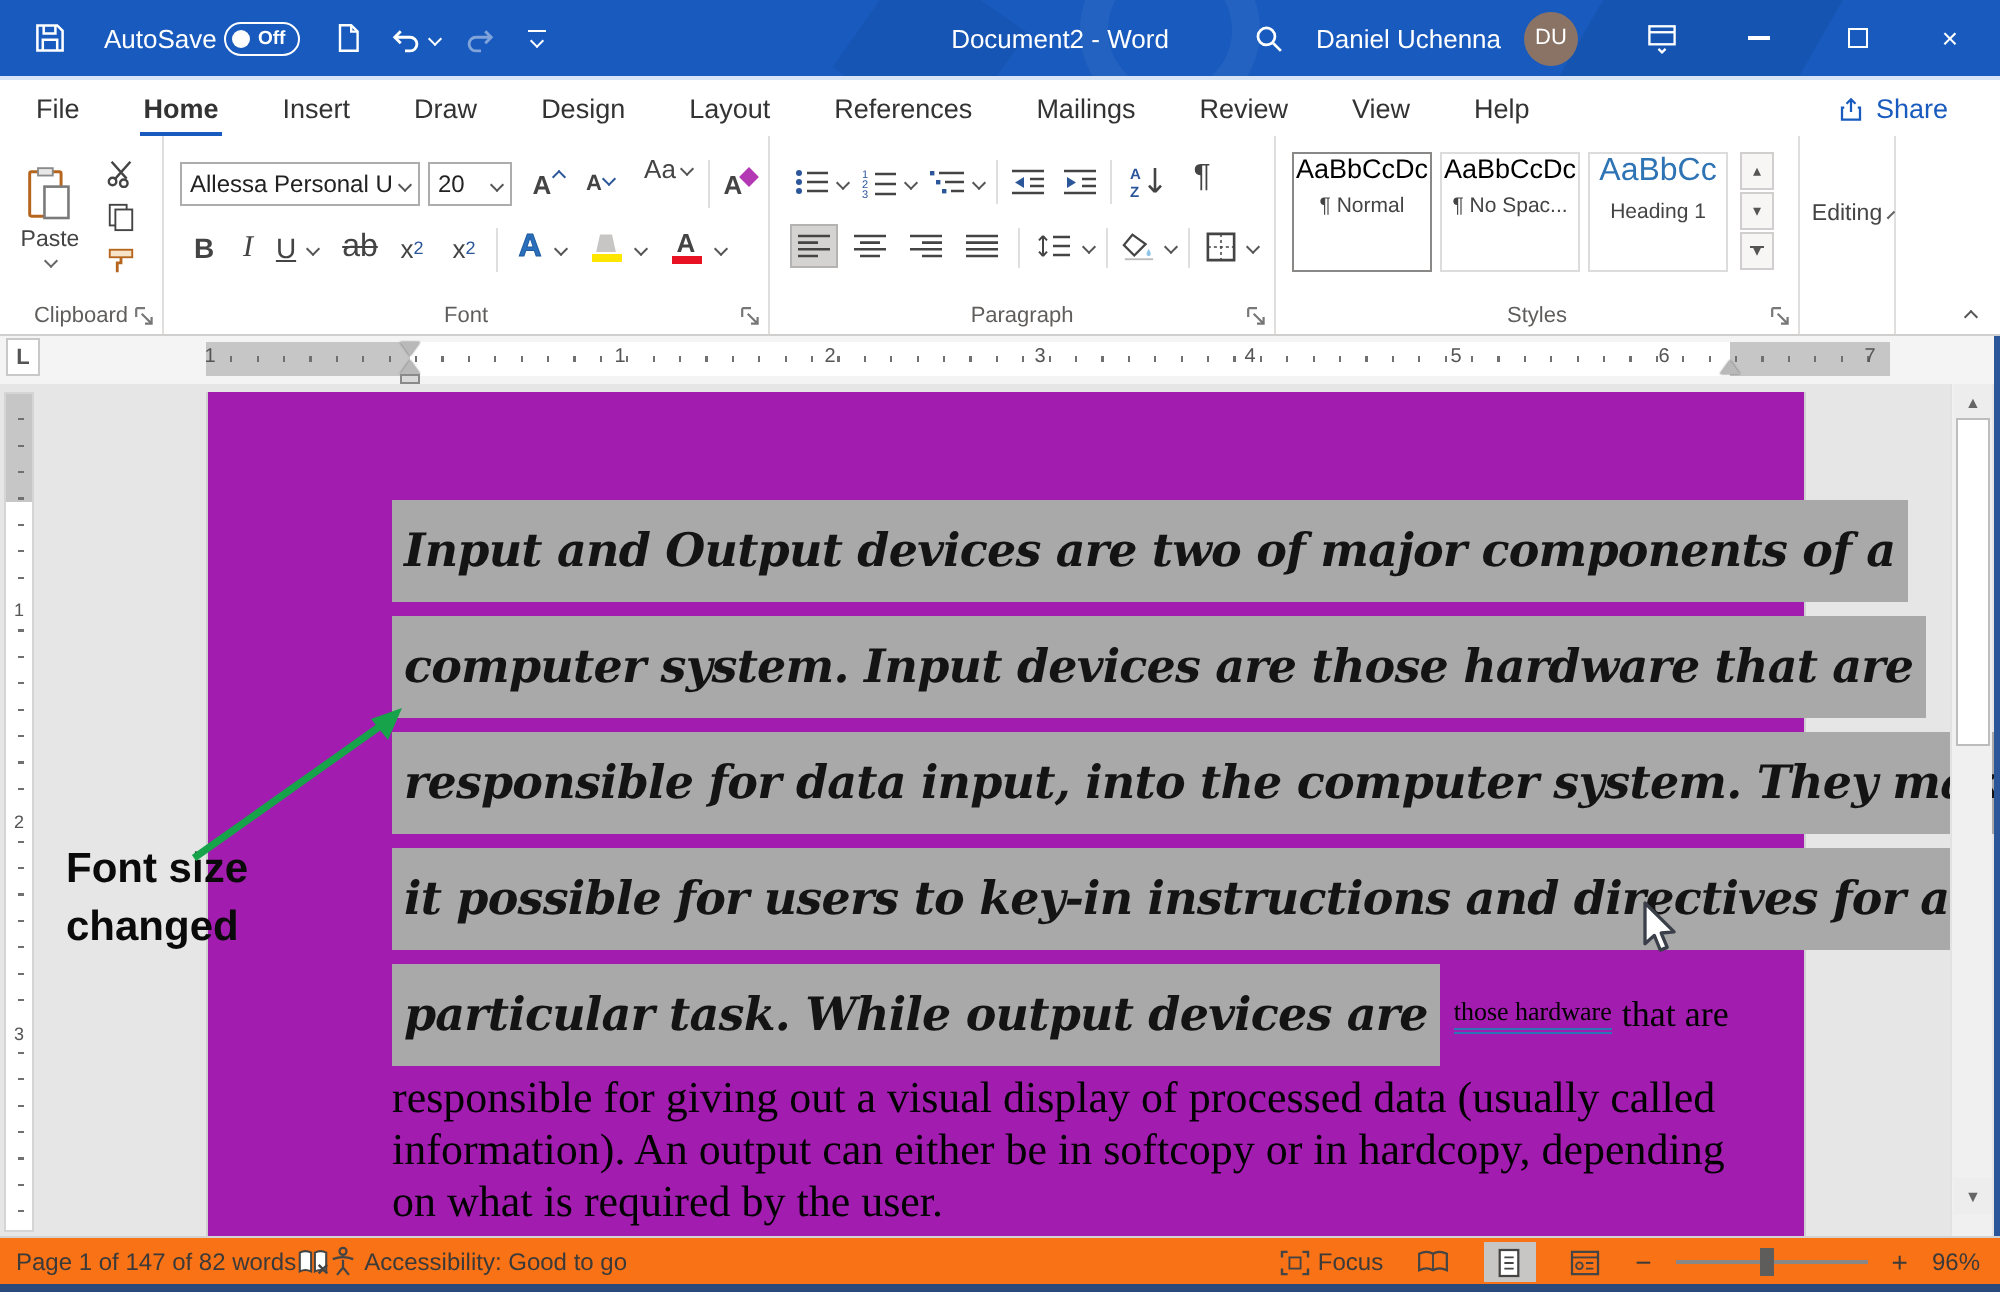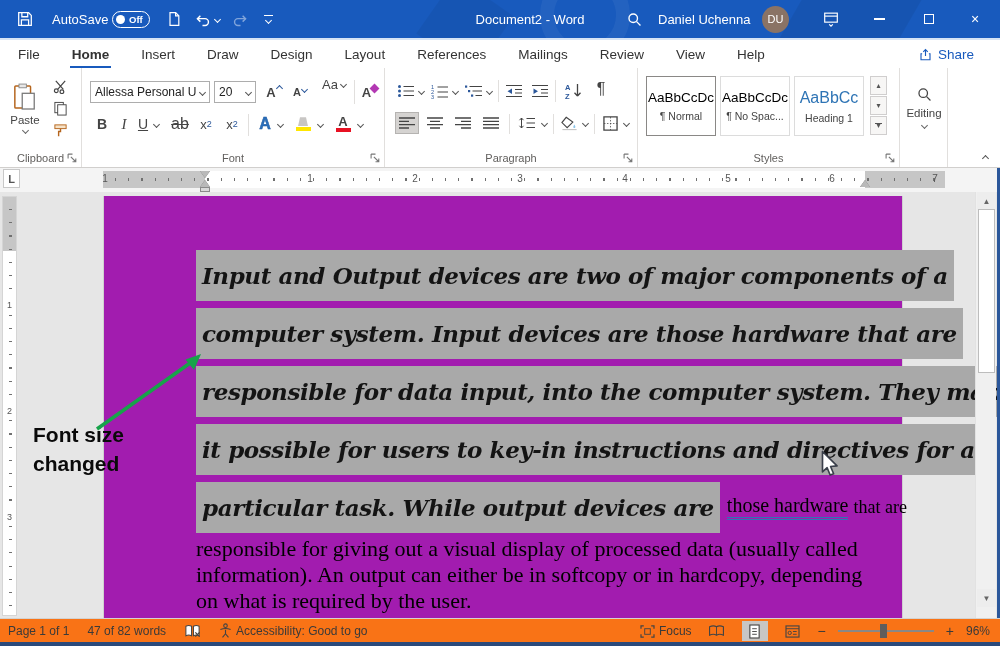--- a/index.html
+++ b/index.html
@@ -47,21 +47,21 @@
   .subsup { font-size:13px; }
   .subsup sub, .subsup sup { font-size:9px; color:#2b579a; }
   .fx-a { color:#2a6fbb; font-weight:bold; font-size:16px; -webkit-text-stroke:.5px #1e5aa0; }
   .color-a { font-size:13px; font-weight:bold; display:flex; flex-direction:column; align-items:center; line-height:12px; }
   .color-bar { width:15px; height:3.5px; background:#e81123; }
   .hl-bar { width:15px; height:3.5px; background:#ffe600; }
   .pen { width:10px; height:9px; background:#c8c6c4; clip-path:polygon(20% 0,80% 0,100% 100%,0 100%); }
   .vsep { position:absolute; width:1px; background:#e1dfdd; }
   .sel-box { background:#d5d3d1; border:1px solid #b5b3b1; }
   
-  .stylecard { position:absolute; top:8px; width:70px; height:60px; border:1px solid #dcdcdc; background:#fff; display:flex; flex-direction:column; align-items:center; justify-content:center; gap:5px; }
+  .stylecard { position:absolute; top:8px; width:70px; height:60px; border:1px solid #dcdcdc; background:#fff; display:flex; flex-direction:column; align-items:center; gap:5px; }
   .stylecard.selected { border:1.5px solid #8a8886; box-shadow:inset 0 0 0 2px #fff; }
   .st-preview { font-size:13.5px; color:#000; white-space:nowrap; }
   .st-preview.h1 { color:#2e74b5; font-size:16px; }
   .st-name { font-size:10.5px; color:#444; white-space:nowrap; }
   .st-scroll { position:absolute; width:17px; height:19px; border:1px solid #d0cece; background:#f7f6f5; color:#555; font-size:8px; display:flex; align-items:center; justify-content:center; }
   .collapse-chv { position:absolute; right:12px; bottom:6px; color:#555; }
   
   .rulerrow { position:absolute; left:0; top:168px; width:1000px; height:24px; background:#f4f4f4; }
   .tabsel { position:absolute; left:3px; top:1px; width:17px; height:19px; background:#fff; border:1px solid #c8c8c8; font-size:11px; font-weight:bold; color:#555; display:flex; align-items:center; justify-content:center; }
   .hruler { position:absolute; left:103px; top:3px; width:842px; height:17px; background:#c6c6c6; }
@@ -76,34 +76,34 @@
   .docarea { position:absolute; left:0; top:192px; width:1000px; height:426px; background:#e6e6e6; overflow:hidden; }
   .vruler { position:absolute; left:2px; top:4px; width:15px; height:420px; background:#fff; border:1px solid #d5d5d5; }
   .vruler .gtop { position:absolute; left:0; top:0; width:100%; height:54px; background:#c6c6c6; }
   .vruler .vticks { position:absolute; left:6px; top:0; bottom:0; width:3px; background:repeating-linear-gradient(to bottom, transparent 0 12.1px, #707070 12.1px 13.2px); }
   .vnum { position:absolute; left:0; width:100%; text-align:center; font-size:9px; color:#555; background:#fff; }
   .page { position:absolute; left:103px; top:4px; width:800px; height:422px; background:#a21caf; border-left:1px solid #d0d0d0; border-right:1px solid #d0d0d0; }
   .textcol { position:absolute; left:92px; top:50px; width:700px; }
   .s-line { height:58px; display:flex; align-items:center; white-space:nowrap; }
   .script { font-family:"DejaVu Serif", serif; font-style:italic; font-weight:700; font-size:23px; letter-spacing:-0.4px; color:#141414; }
   .sel { background:#a9a9a9; padding:12px 6px 12px 6px; }
-  .link { font-family:"Liberation Serif", serif; font-size:20px; color:#000; border-bottom:3px double #2e75b6; margin-left:7px; }
+  .link { font-family:"Liberation Serif", serif; font-size:13px; color:#000; border-bottom:3px double #2e75b6; margin-left:7px; }
   .after { font-family:"Liberation Serif", serif; font-size:18px; color:#000; margin-left:5px; }
   .n-line { font-family:"Liberation Serif", serif; font-size:22px; line-height:26px; color:#000; white-space:nowrap; }
   .annotation { position:absolute; left:33px; top:228px; font-size:21px; font-weight:bold; color:#0a0a0a; line-height:29px; }
   .ann-svg { position:absolute; left:0; top:0; pointer-events:none; }
   .cursor-svg { position:absolute; left:818px; top:258px; }
   
   .vscroll { position:absolute; left:975px; top:0; width:21px; height:426px; background:#f0f0f0; border-left:1px solid #e2e2e2; }
   .vs-btn { position:absolute; left:1px; width:19px; height:18px; color:#666; font-size:8px; display:flex; align-items:center; justify-content:center; background:#ededed; }
   .vs-thumb { position:absolute; left:2px; top:17px; width:17px; height:164px; background:#fff; border:1px solid #bdbdbd; }
   .rstrip { position:absolute; left:997px; top:168px; width:3px; height:474px; background:#2b579a; }
   
   .statusbar { position:absolute; left:0; top:618px; width:1000px; height:24px; background:#f97316; border-top:1px solid #d4d2d0; display:flex; align-items:center; font-size:12px; color:#3b3a39; }
-  .sb-item { display:flex; align-items:center; gap:4px; margin-left:18px; }
+  .sb-item { display:flex; align-items:center; gap:4px; }
   .sb-item:first-child { margin-left:8px; }
   .sb-right { position:absolute; right:10px; top:0; height:24px; display:flex; align-items:center; gap:12px; }
   .viewbtn { display:flex; align-items:center; justify-content:center; width:26px; height:20px; }
   .viewbtn.selected { background:#c8c6c4; }
   .zoom-track { position:relative; width:96px; height:2px; background:#8a8886; }
   .zoom-thumb { position:absolute; left:42px; top:-6px; width:7px; height:14px; background:#5f5d5b; }
   .zoomsign { font-size:14px; color:#3b3a39; }
   .bottomstrip { position:absolute; left:0; top:642px; width:1000px; height:4px; background:#2a4a7b; }
   svg { display:block; }
 </style>
@@ -448,21 +448,21 @@
       <div class="st-scroll" style="left:232px; top:48px; flex-direction:column; line-height:4px;"><span style="width:7px;height:1px;background:#555;"></span>▾</div>
       <div class="glabel">Styles</div>
       <div class="dlg">
           <svg width="11" height="11" viewBox="0 0 10 10">
             <path d="M1 1v4M1 1h4M3.5 3.5l4 4M8 5v3H5" stroke="#777" fill="none"></path>
           </svg>
         </div>
     </div>
 
     <div class="rgroup" style="left:900px; width:48px;">
-      <div class="rbtn" style="left:8px; top:10px; width:32px; height:58px; flex-direction:column; gap:4px;text-align:right;">
+      <div class="rbtn" style="left:8px; top:10px; width:32px; height:58px; flex-direction:row; gap:4px;text-align:right;">
         <svg width="17" height="17" viewBox="0 0 20 20">
             <circle cx="8.5" cy="8.5" r="5" fill="none" stroke="#444" stroke-width="1.5"></circle>
             <path d="M12.5 12.5 17 17" stroke="#444" stroke-width="1.5"></path>
           </svg>
         <span style="font-size:11.5px; color:#444;">Editing</span>
         <span class="chv" style="color:#666;"></span>
       </div>
     </div>
 
     <span class="chv up collapse-chv"></span>

